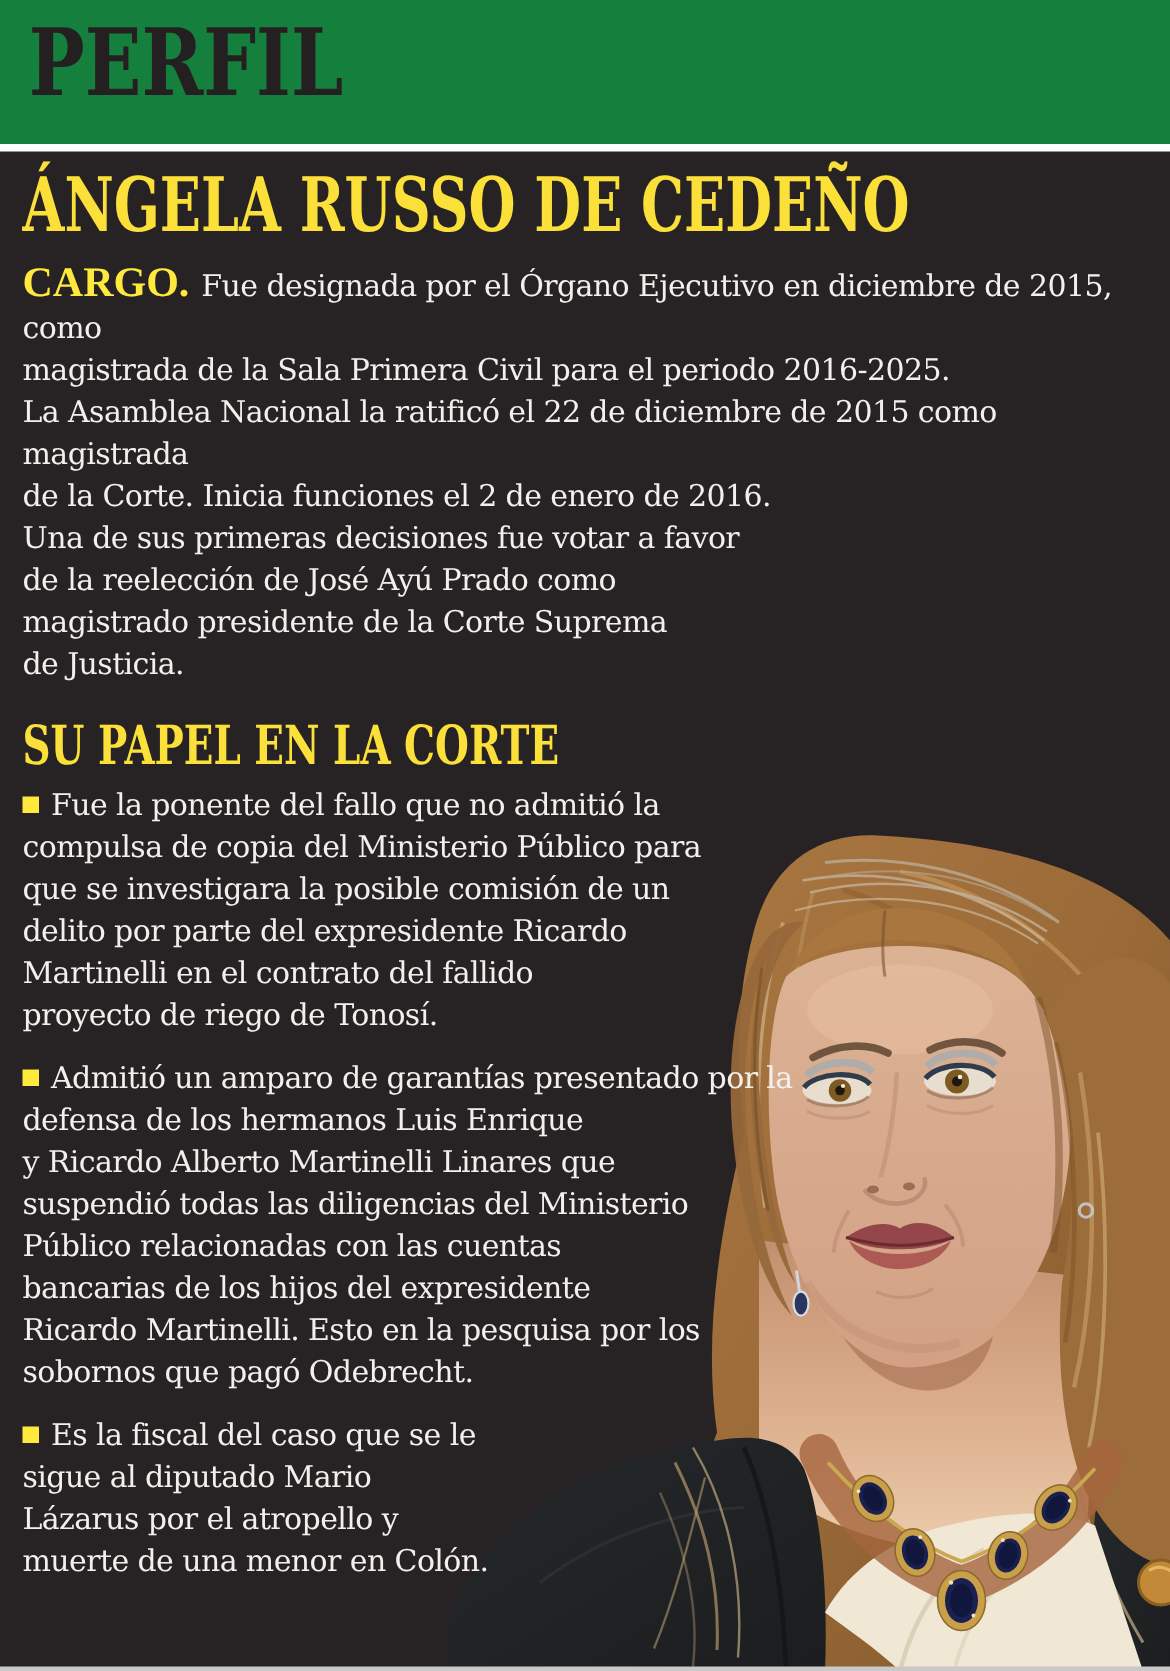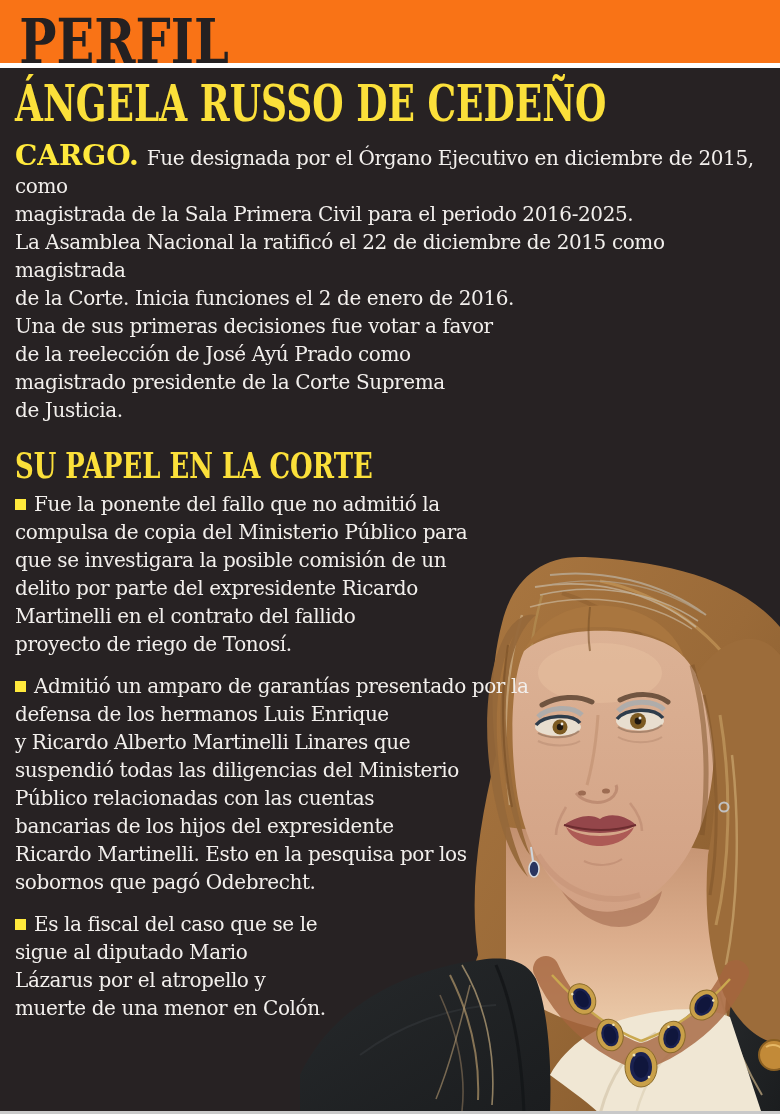--- a/index.html
+++ b/index.html
@@ -2,41 +2,41 @@
 <html><head>
 <meta charset="utf-8">
 <style>
   * { margin:0; padding:0; box-sizing:border-box; }
   html,body { background:#111; }
   .page {
     position:relative; width:780px; height:1114px; overflow:hidden;
     background:#272223; font-family:"DejaVu Serif", serif;
   }
   
-  .masthead { height:63px; background:#f97316; }
+  .masthead { height:96px; background:#15803d; }
   .masthead-title {
     font-family:"DejaVu Serif", serif; font-weight:bold; color:#242021;
     font-size:62px; line-height:84px; padding-left:24px; white-space:nowrap;
     transform:scaleX(.80); transform-origin:0 50%;
   }
   .separator { height:5px; background:#ffffff; }
   
   .content { position:relative; z-index:2; padding:0 15px; color:#f2efec; }
   .profile-name {
     color:#fbe03a; font-weight:bold; font-size:50px; line-height:46px;
     margin-top:13px; white-space:nowrap; letter-spacing:0px;
     transform:scaleX(.72); transform-origin:0 50%;
   }
   .body-text { white-space:pre-line; }
   .cargo {
     margin-top:15px; font-size:20px; line-height:28px; letter-spacing:-0.4px;
   }
   .cargo-label {
     color:#ffe93c; font-weight:bold; font-size:28px; letter-spacing:0;
-    margin-right:8px; vertical-align:baseline;
+    margin-right:8px; vertical-align:baseline;font-family:Liberation Serif, serif;
   }
   .section-title {
     color:#fbe03a; font-weight:bold; font-size:36px; line-height:34px;
     margin:24px 0 8px 0; white-space:nowrap;
     transform:scaleX(.72); transform-origin:0 50%;
   }
   .bullet { margin:0 0 14px 0; font-size:20px; line-height:28px; letter-spacing:-0.4px; }
   .sq {
     display:inline-block; width:11px; height:11px; background:#ffe93c;
     margin-right:8px; transform:translateY(-1px);

